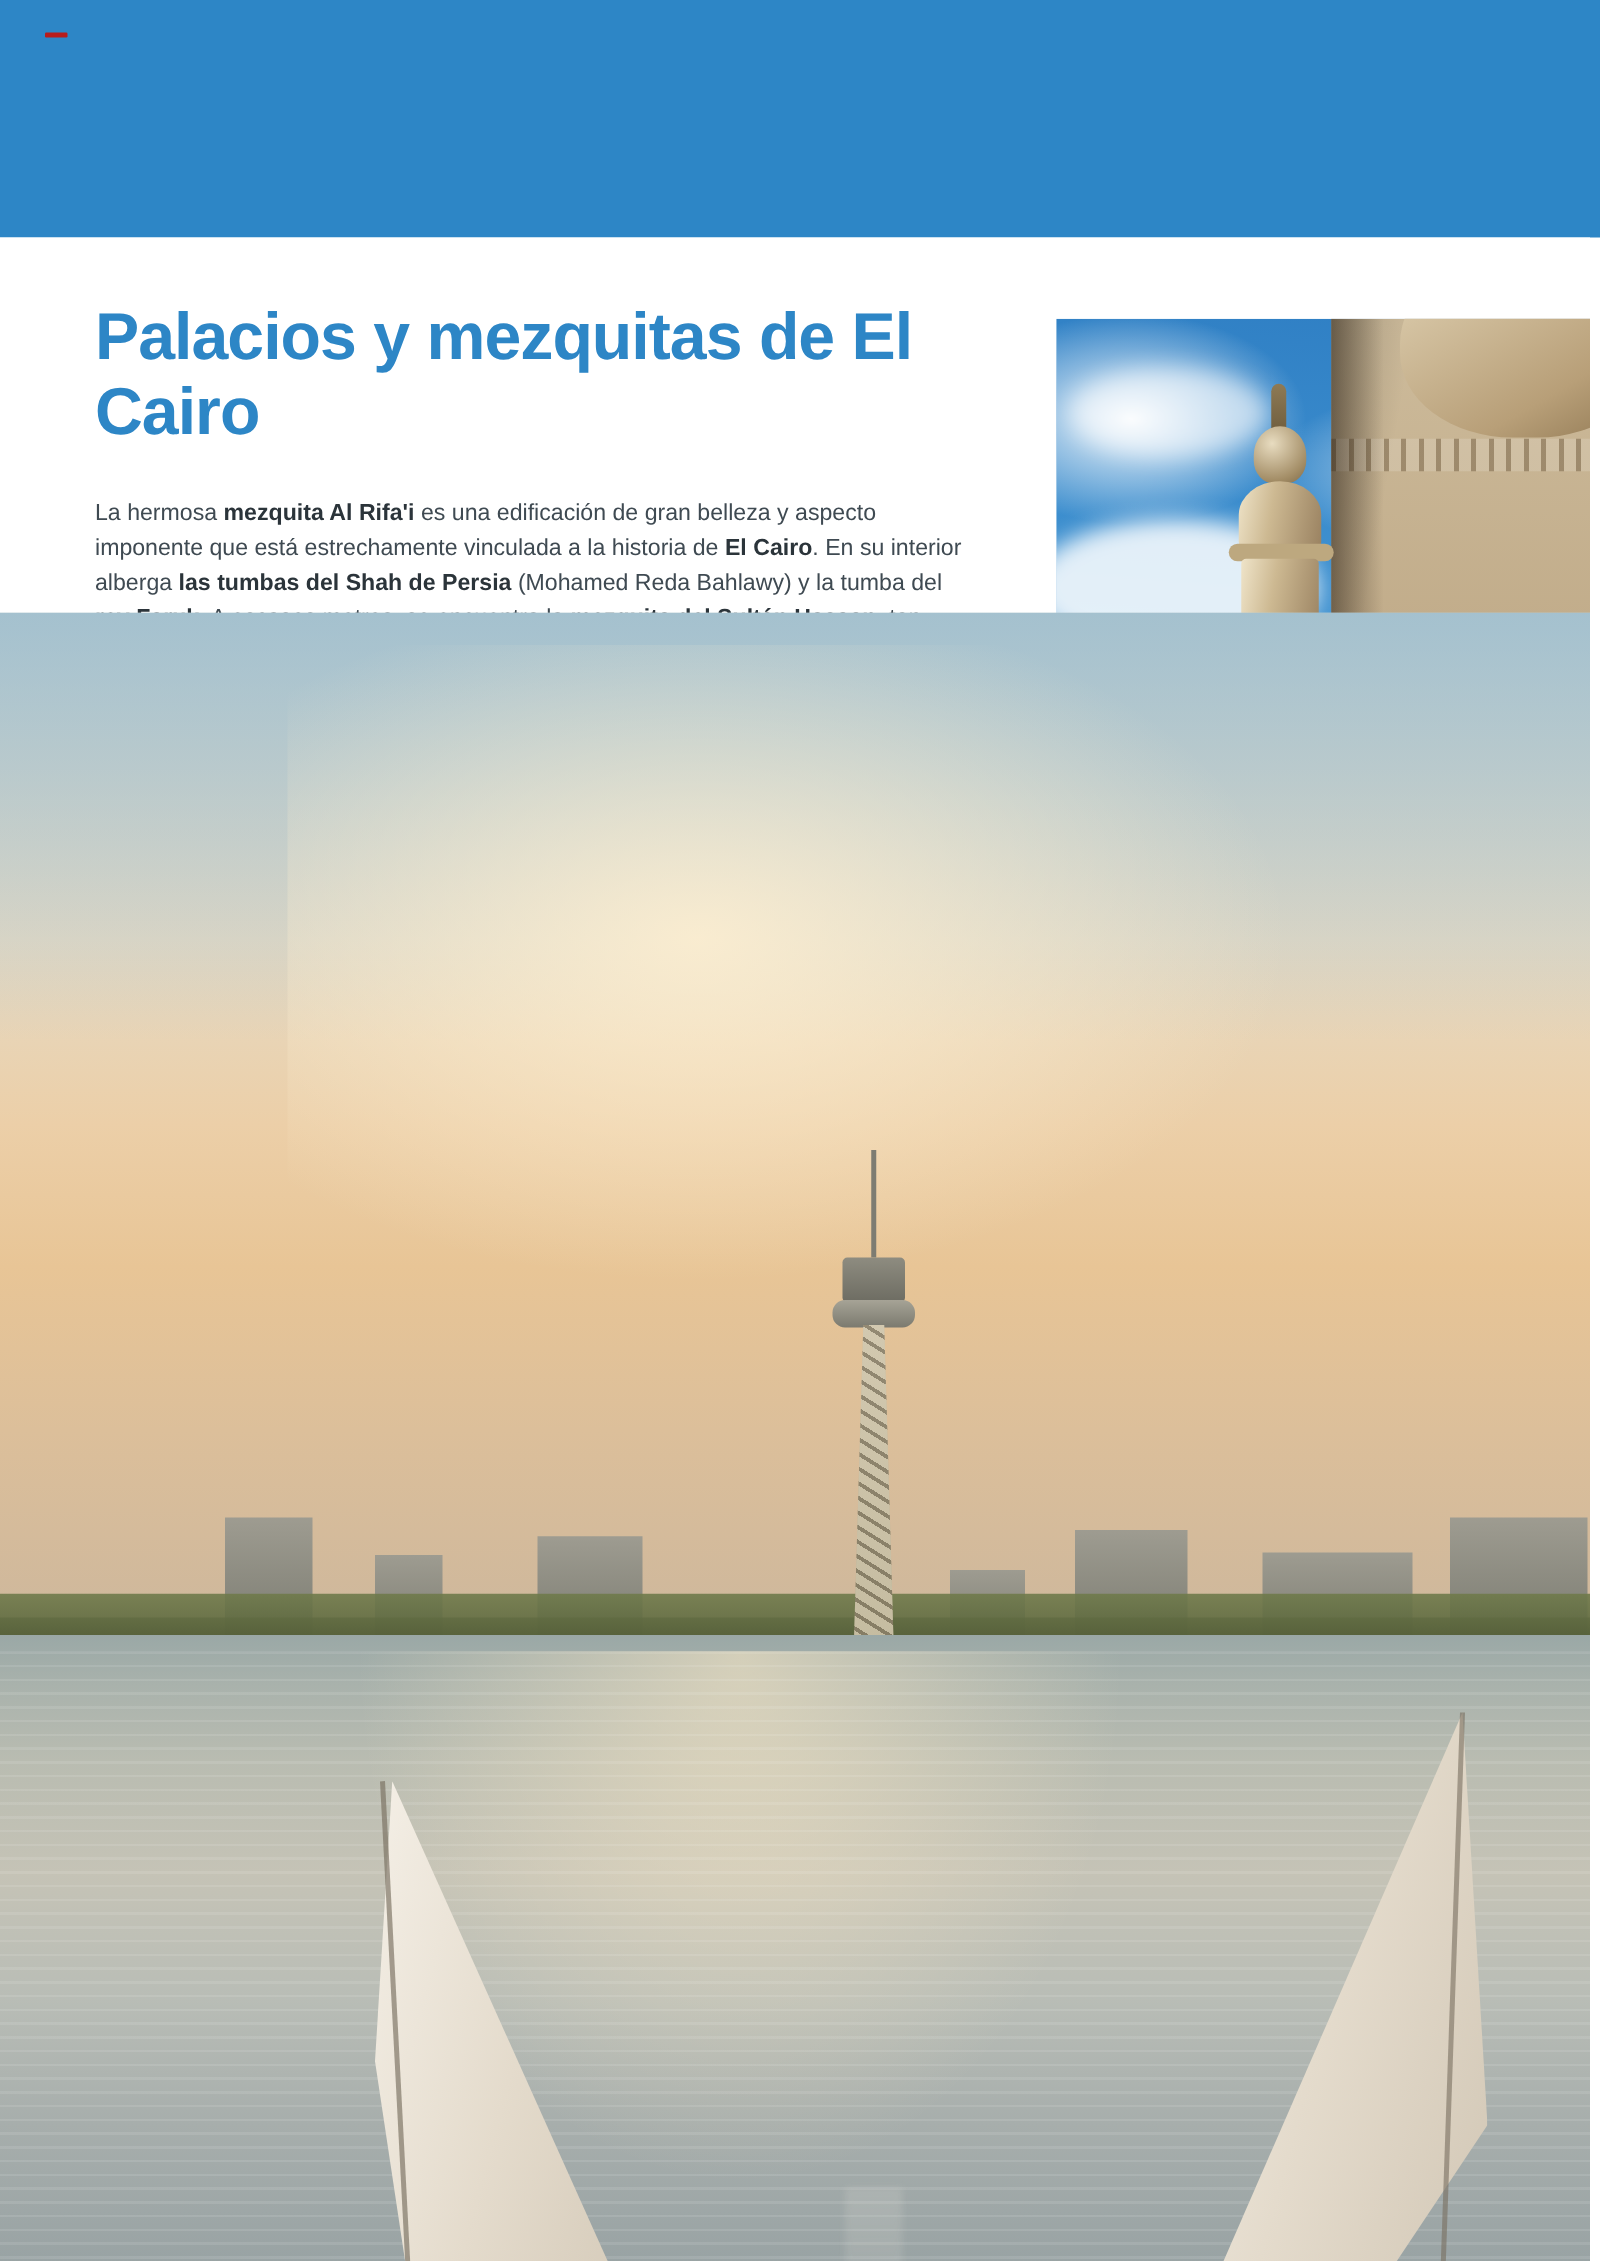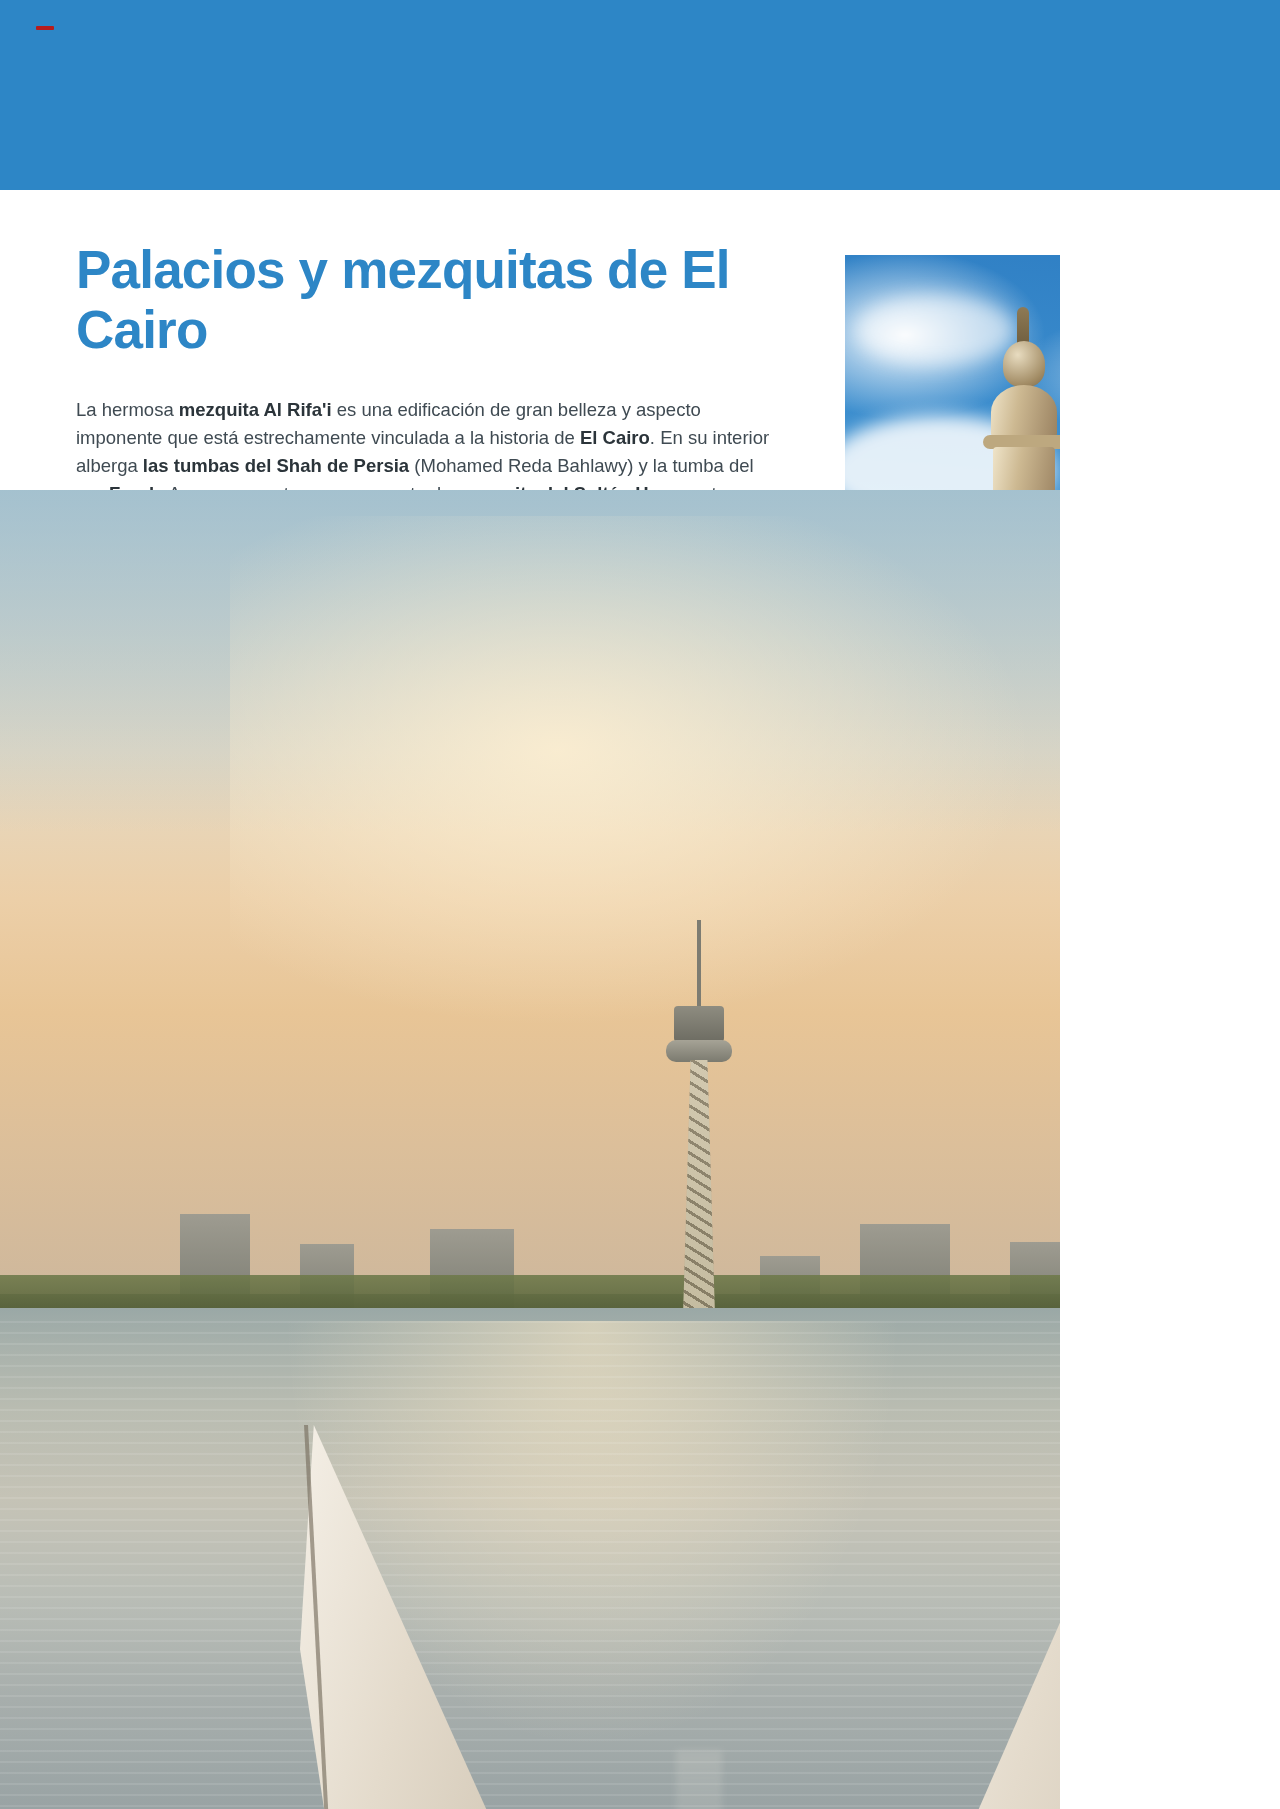--- a/index.html
+++ b/index.html
@@ -26,21 +26,21 @@
     left: 36px; top: 26px;
     width: 18px; height: 4px;
     background: #b71c1c;
     border-radius: 1px;
   }
 
   
   .page {
     position: absolute;
     top: 190px; left: 0;
-    width: 1060px; height: 1619px;
+    width: 1272px; height: 1619px;
     background: #ffffff;
     overflow: hidden;
   }
 
   
   .article {
     position: absolute;
     left: 76px; top: 50px;
     width: 700px;
   }

